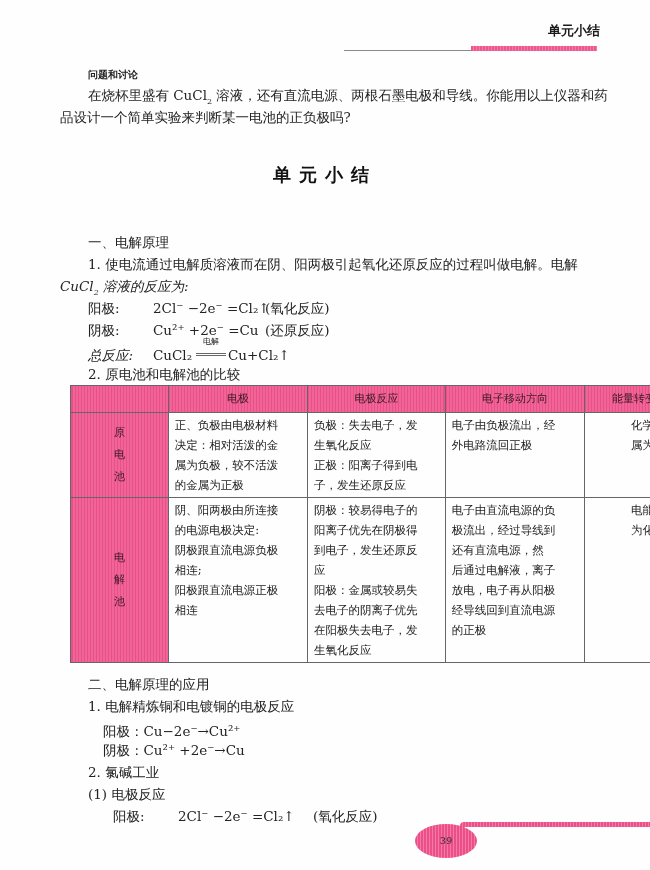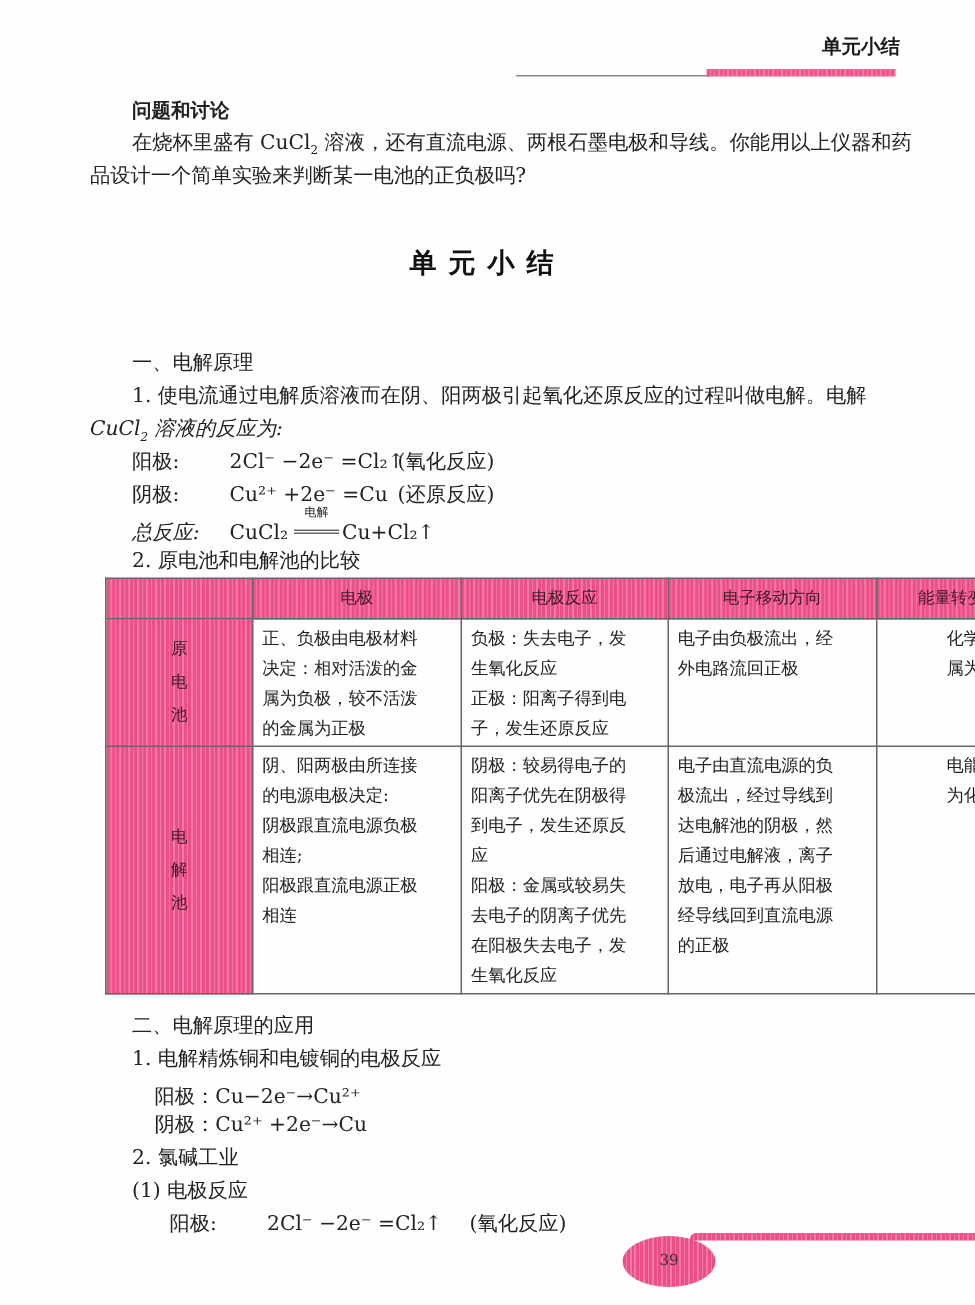--- a/index.html
+++ b/index.html
@@ -56,21 +56,21 @@
     border-top-left-radius: 4px;
   }
 </style>
 </head>
 <body>
 
 <div class="abs running-head">单元小结</div>
 <div class="abs head-rule-grey"></div>
 <div class="abs head-rule-pink"></div>
 
-<div class="abs para bold-sans" style="left:88px; top:64px; font-size:13px;">问题和讨论</div>
+<div class="abs para bold-sans" style="left:88px; top:64px; font-size:10px;">问题和讨论</div>
 <div class="abs para" style="left:88px; top:84px; width:520px;"><span>在烧杯里盛有 CuCl</span><sub>2</sub><span> 溶液，还有直流电源、两根石墨电极和导线。你能用以上仪器和药</span></div>
 <div class="abs para" style="left:60px; top:106px;text-align:right;">品设计一个简单实验来判断某一电池的正负极吗?</div>
 
 <div class="abs section-title">单元小结</div>
 
 <div class="abs para" style="left:88px; top:231px;">一、电解原理</div>
 <div class="abs para" style="left:88px; top:253px;">1. 使电流通过电解质溶液而在阴、阳两极引起氧化还原反应的过程叫做电解。电解</div>
 <div class="abs para" style="left:60px; top:275px;font-style:italic;"><span>CuCl</span><sub>2</sub><span> 溶液的反应为:</span></div>
 
 <div class="abs para" style="left:88px; top:297px;">阳极:</div>
@@ -154,21 +154,21 @@
         <span class="cell-line">到电子，发生还原反</span>
         <span class="cell-line">应</span>
         <span class="cell-line">阳极：金属或较易失</span>
         <span class="cell-line">去电子的阴离子优先</span>
         <span class="cell-line">在阳极失去电子，发</span>
         <span class="cell-line">生氧化反应</span>
       </td>
       <td>
         <span class="cell-line">电子由直流电源的负</span>
         <span class="cell-line">极流出，经过导线到</span>
-        <span class="cell-line">达电解池的阴极，然</span>
+        <span class="cell-line">还有直流电源，然</span>
         <span class="cell-line">后通过电解液，离子</span>
         <span class="cell-line">放电，电子再从阳极</span>
         <span class="cell-line">经导线回到直流电源</span>
         <span class="cell-line">的正极</span>
       </td>
       <td class="energy">
         <span class="cell-line">电能转变</span>
         <span class="cell-line">为化学能</span>
       </td>
     </tr>

